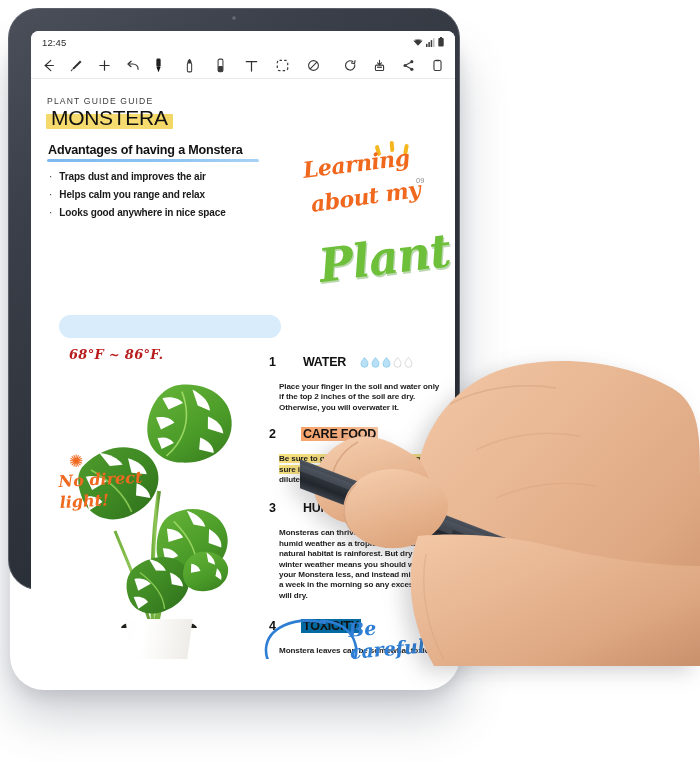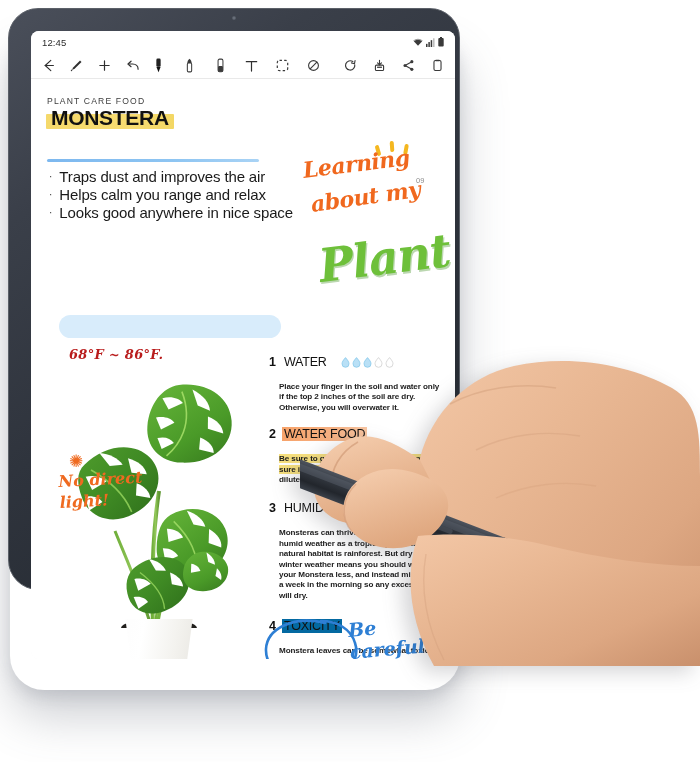--- a/index.html
+++ b/index.html
@@ -47,33 +47,33 @@
   .tb-btn{ width:15px;height:15px; display:flex;align-items:center;justify-content:center;
            cursor:pointer; }
   .tb-btn svg{ display:block; }
 
   
   .page{ position:relative; width:424px; height:580px; background:#fff; }
 
   .kicker{ position:absolute; left:16px; top:17px; font-size:8.6px; letter-spacing:1.15px;
            color:#3c3c3c; font-weight:400; }
   .title-wrap{ position:absolute; left:15px; top:28px; }
-  .title{ position:relative; display:inline-block; font-size:21px; font-weight:bold;
+  .title{ position:relative; display:inline-block; font-size:21px; font-weight:normal;
           letter-spacing:-.3px; color:#111; padding:0 5px; line-height:1.05; z-index:2;}
   .title-hl{ position:absolute; left:0; top:7px; width:100%; height:15px;
              background:linear-gradient(90deg,#f5d96b,#f7dc72 70%,#f3d764);
              border-radius:1px; z-index:1; }
   .subtitle{ position:absolute; left:17px; top:64px; font-size:12.6px; font-weight:bold;
              color:#111; letter-spacing:-.2px;}
   .subtitle-underline{ position:absolute; left:16px; top:80px; width:212px; height:3px;
         background:linear-gradient(90deg,#7db8ef,#8ec5f2 60%,#a9d3f5); border-radius:2px; }
   .bullets{ position:absolute; left:18px; top:86px; }
   .bullet{ display:flex; align-items:flex-start; gap:7px; margin-top:6px; }
   .bullet .dot{ font-size:10px; color:#333; line-height:12px; }
-  .bullet .txt{ font-size:15px; color:#1a1a1a; font-weight:400; line-height:12px; letter-spacing:-.15px;}
+  .bullet .txt{ font-size:10px; color:#1a1a1a; font-weight:700; line-height:12px; letter-spacing:-.15px;}
 
   
   .hand{ font-family:"DejaVu Serif", serif; font-style:italic; font-weight:bold; }
   .hw-learning{ position:absolute; left:272px; top:78px; font-size:22px; color:#f0681e;
                 transform:rotate(-7deg); transform-origin:left center; letter-spacing:-.5px;}
   .hw-about{ position:absolute; left:280px; top:112px; font-size:22px; color:#f0681e;
              transform:rotate(-8deg); transform-origin:left center; letter-spacing:-.5px;}
   .hw-plant{ position:absolute; left:288px; top:160px; font-size:46px; color:#6ec03a;
              transform:rotate(-7deg); transform-origin:left center; letter-spacing:-1px;
              text-shadow:1px 2px 0 rgba(60,140,30,.35);}
@@ -105,21 +105,21 @@
          background:#211f1c; border-radius:50%/100% 100% 0 0; }
 
   
   .foliage{ position:absolute; left:0; top:0; width:170px; height:300px; }
 
   
   .col{ position:absolute; left:238px; top:276px; width:176px; }
   .sec{ margin-bottom:8px; }
   .sec-head{ display:flex; align-items:center; gap:6px; }
   .sec-num{ font-size:12.5px; font-weight:bold; color:#111; }
-  .sec-title{ font-size:12.5px; font-weight:normal; color:#111; letter-spacing:-.2px; padding:0 2px;}
+  .sec-title{ font-size:12.5px; font-weight:bold; color:#111; letter-spacing:-.2px; padding:0 2px;margin-left:19px;}
   .hl-orange{ background:linear-gradient(90deg,#f7a36a,#f6b183 60%,#f8c6a2); }
   .hl-blue{ background:#0369a1; }
   .drops{ display:flex; gap:2px; margin-left:6px; }
   .body{ margin-top:13px; font-size:8.1px; line-height:10.4px; color:#1c1c1c;
          font-weight:600; letter-spacing:-.1px; padding-left:10px; }
   .body span.hly{ background:#f7e07e; }
 
   
   .becareful{ position:absolute; left:318px; top:540px; font-size:19px; color:#2e7fd4;
               transform:rotate(-5deg); transform-origin:left center; z-index:6;}
@@ -257,27 +257,28 @@
             <svg width="13" height="13" viewBox="0 0 14 14">
                 <rect x="3.2" y="1.6" width="7.6" height="10.8" rx="1.6" fill="none" stroke="#3a3a3a" stroke-width="1.2"></rect>
                 <path d="M5.3 1.6h3.4" stroke="#3a3a3a" stroke-width="1.4" stroke-linecap="round"></path>
               </svg>
           </div>
         </div>
       </div>
 
       <div class="page">
 
-        <div class="kicker">PLANT CARE FOOD</div>
+        <div class="kicker">PLANT GUIDE GUIDE</div>
 
         <div class="title-wrap">
           <div class="title-hl"></div>
           <div class="title">MONSTERA</div>
         </div>
 
+        <div class="subtitle">Advantages of having a Monstera</div>
         <div class="subtitle-underline"></div>
 
         <div class="bullets">
           <div class="bullet">
             <span class="dot">·</span>
             <span class="txt">Traps dust and improves the air</span>
           </div>
           <div class="bullet">
             <span class="dot">·</span>
             <span class="txt">Helps calm you range and relax</span>
@@ -418,21 +419,21 @@
                     <path d="M4.5 0.6C6.6 3 8 4.9 8 6.8A3.5 3.5 0 0 1 1 6.8C1 4.9 2.4 3 4.5 0.6Z" fill="none" stroke="#cfcfcf" stroke-width=".8"></path>
                   </svg>
               </span>
             </div>
             <div class="body">Place your finger in the soil and water only if the top 2 inches of the soil are dry. Otherwise, you will overwater it.</div>
           </div>
 
           <div class="sec" style="margin-top:14px">
             <div class="sec-head">
               <span class="sec-num">2</span>
-              <span class="sec-title hl-orange">WATER FOOD</span>
+              <span class="sec-title hl-orange">CARE FOOD</span>
             </div>
             <div class="body">
               <span class="hly">Be sure to give your Monstera food, make sure it's nice and healthy</span>
               <span>plant food that is diluted before giving.</span>
             </div>
           </div>
 
           <div class="sec" style="margin-top:16px">
             <div class="sec-head">
               <span class="sec-num">3</span>

